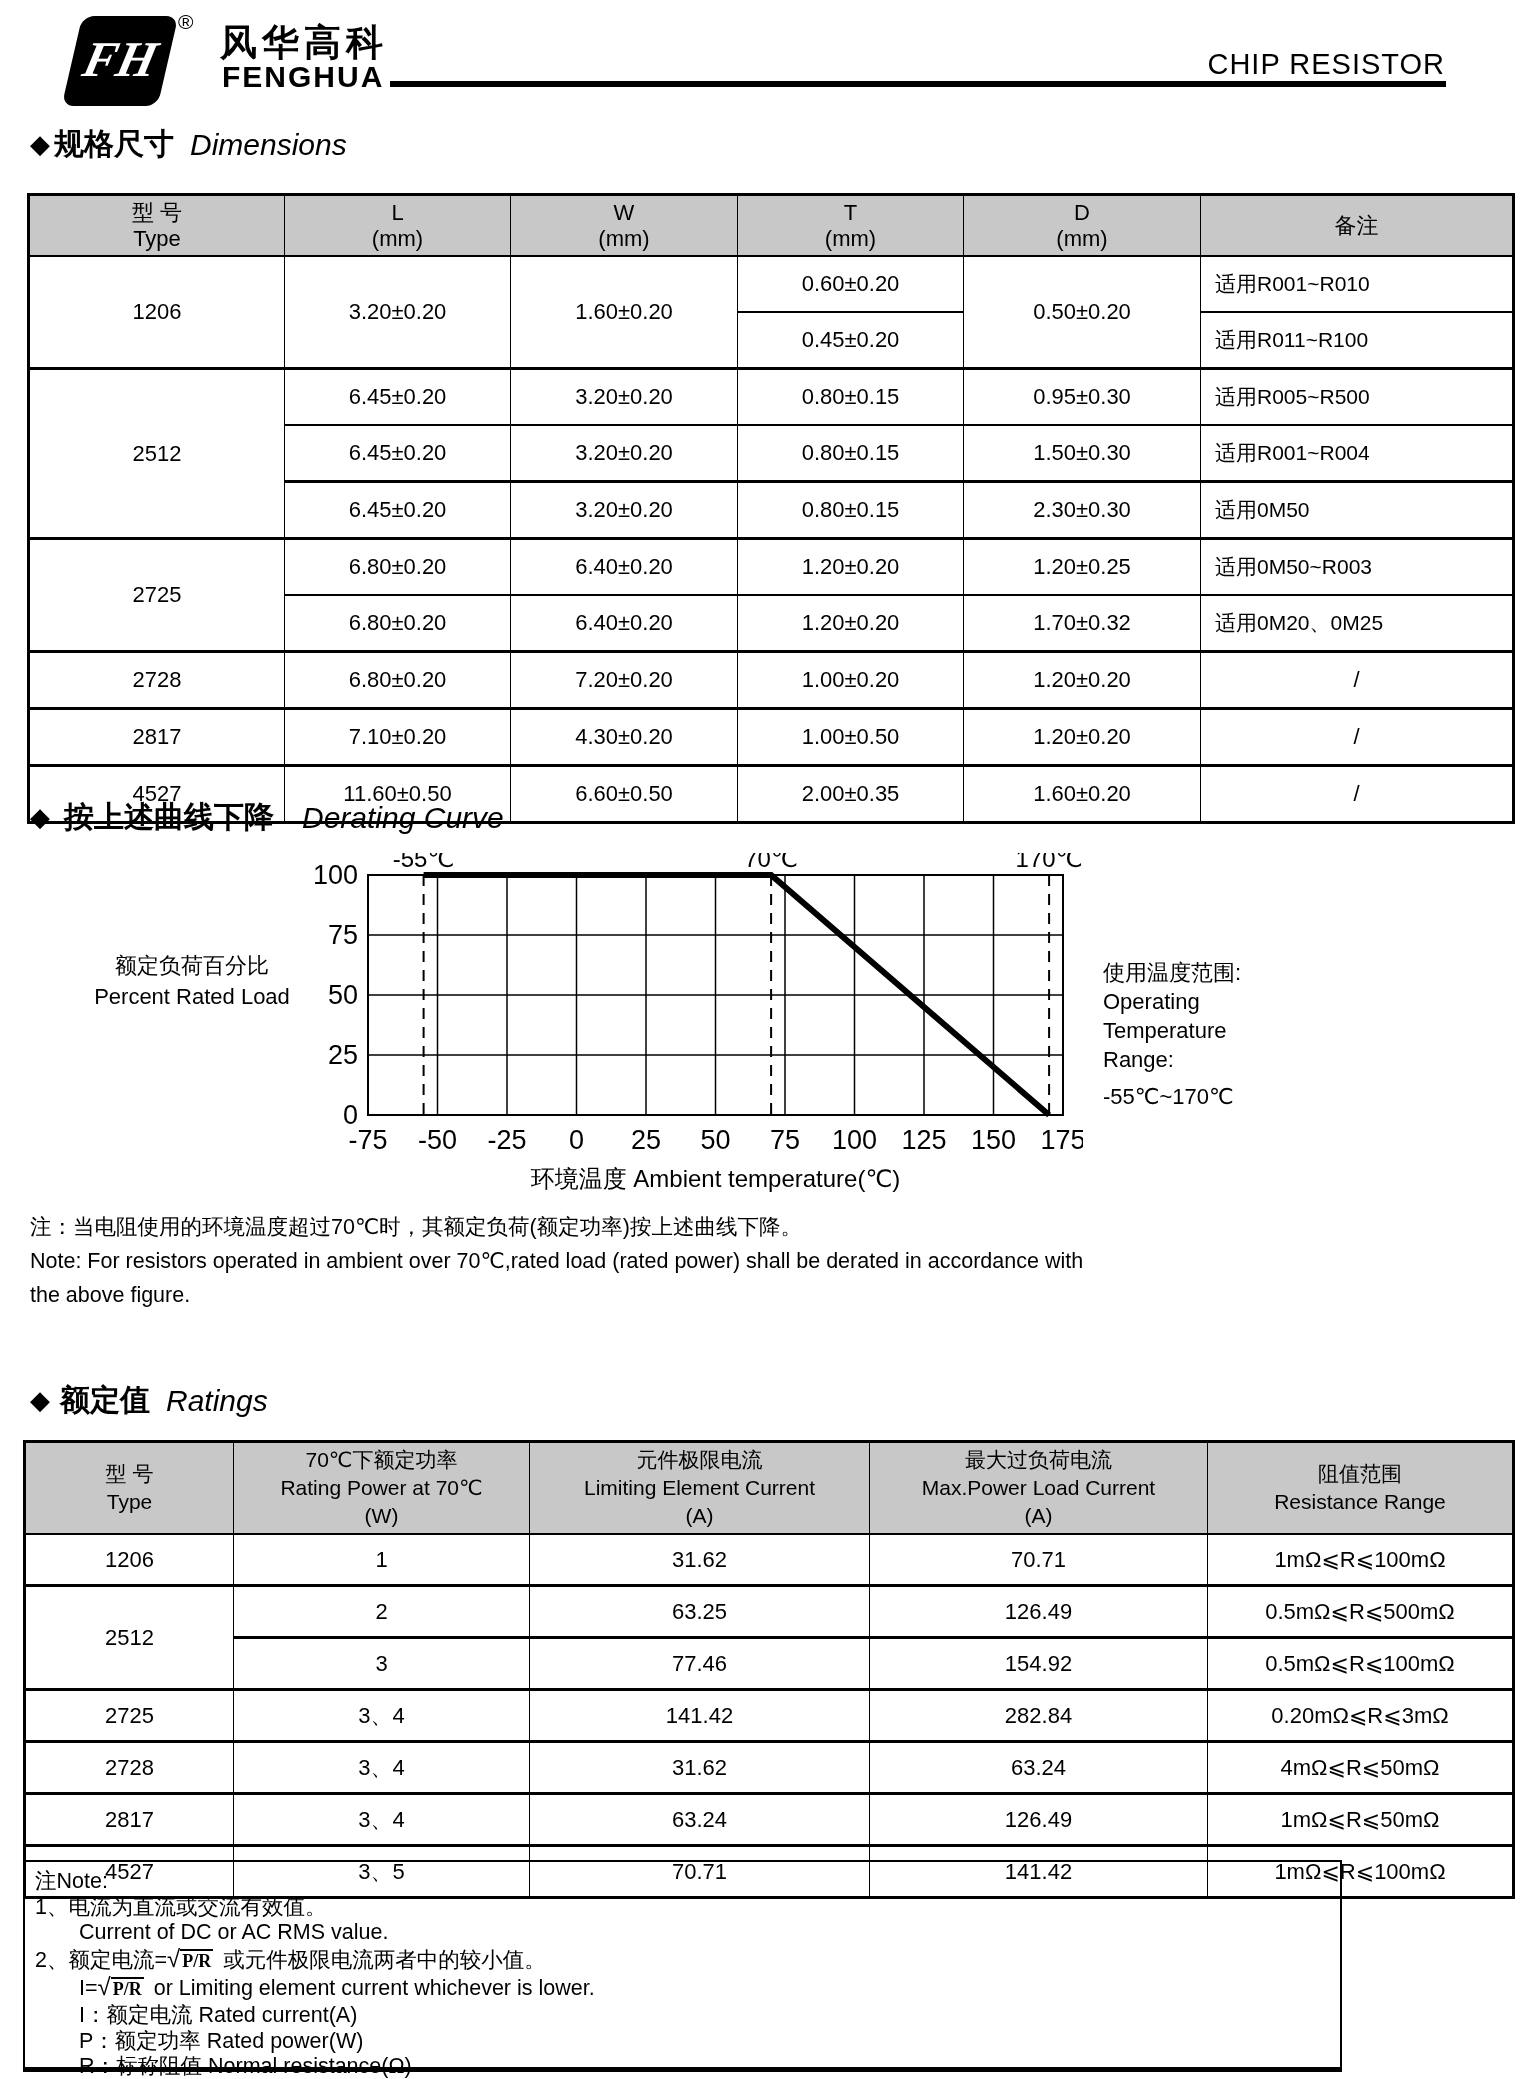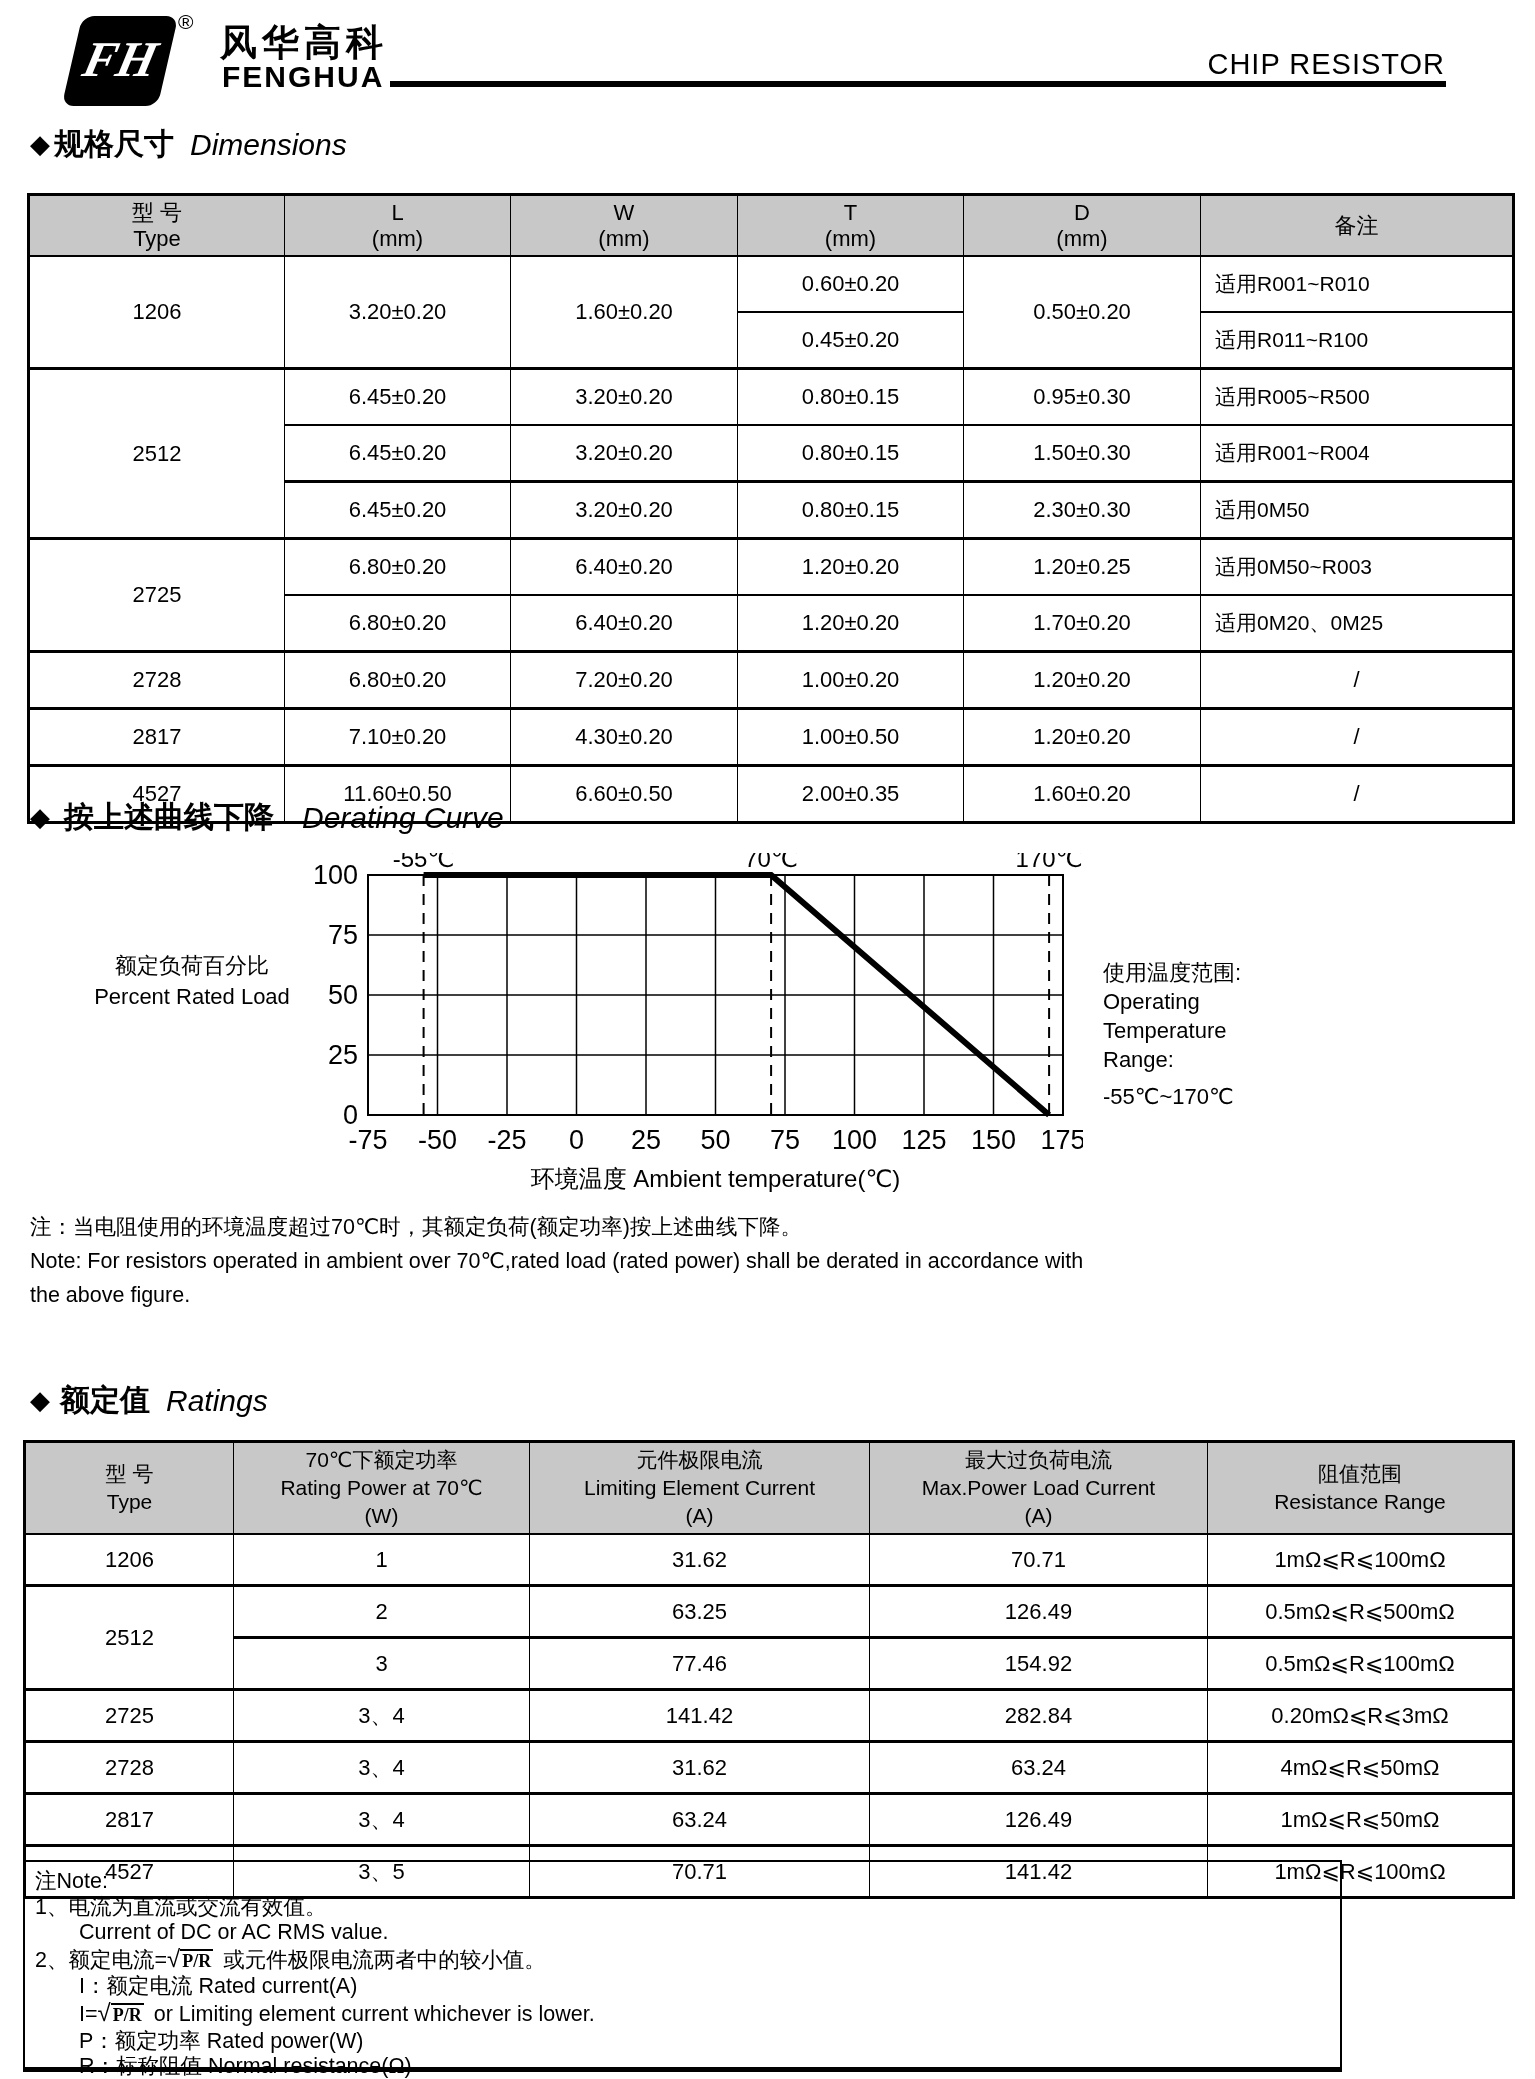--- a/index.html
+++ b/index.html
@@ -158,21 +158,21 @@
           <td>6.80±0.20</td>
           <td>6.40±0.20</td>
           <td>1.20±0.20</td>
           <td>1.20±0.25</td>
           <td class="remark">适用0M50~R003</td>
         </tr>
         <tr>
           <td>6.80±0.20</td>
           <td>6.40±0.20</td>
           <td>1.20±0.20</td>
-          <td>1.70±0.20</td>
+          <td>1.70±0.32</td>
           <td class="remark">适用0M20、0M25</td>
         </tr>
         <tr class="gt">
           <td>2728</td>
           <td>6.80±0.20</td>
           <td>7.20±0.20</td>
           <td>1.00±0.20</td>
           <td>1.20±0.20</td>
           <td>/</td>
         </tr>
@@ -354,21 +354,21 @@
     </table>
   </div>
 
   <div class="note-box">
     <div>注Note:</div>
     <div>1、电流为直流或交流有效值。</div>
     <div class="ind">Current of DC or AC RMS value.</div>
     <div>
       <span>2、额定电流=</span><span class="rad">√</span><span class="radicand">P/R</span><span class="sp-l">或元件极限电流两者中的较小值。</span>
     </div>
-    <div class="ind">I：额定电流 Rated current(A)</div>
     <div class="ind">
       <span>I=</span><span class="rad">√</span><span class="radicand">P/R</span><span class="sp-l">or Limiting element current  whichever is lower.</span>
     </div>
+    <div class="ind">I：额定电流 Rated current(A)</div>
     <div class="ind">P：额定功率 Rated power(W)</div>
     <div class="ind">R：标称阻值 Normal resistance(Ω)</div>
   </div>
 
 </div>
 
 </body></html>

